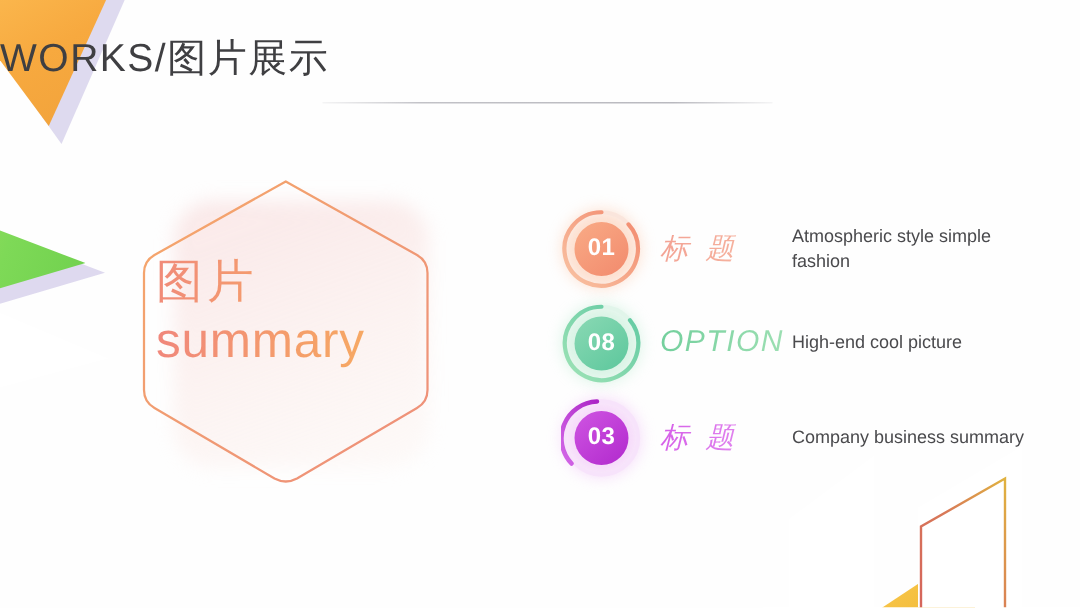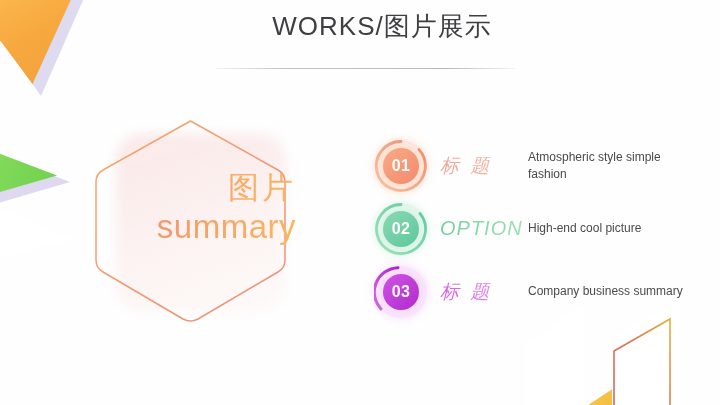--- a/index.html
+++ b/index.html
@@ -83,23 +83,22 @@
   }
   
   .deco-outline-br {
     bottom: -24px; right: 8px; width: 100px; height: 112px;
   }
   .deco-outline-br svg { display: block; overflow: visible; }
 
   
   .header {
     position: absolute;
-    top: 12px; left: 0; right: 0;
-    text-align: center;
-    padding-left: 44px;
+    top: 24px; left: 0; right: 0;
+    text-align: left;
   }
   .page-title {
     font-family: "Liberation Sans", sans-serif;
     font-size: 26px;
     font-weight: 400;
     letter-spacing: 1px;
     color: #3f3f42;
     line-height: 1.1;
   }
   .title-rule {
@@ -126,23 +125,23 @@
     filter: blur(6px);
   }
   .hex-outline {
     position: absolute;
     left: 0; top: 0;
     width: 205px; height: 210px;
   }
   .hex-outline svg { display: block; }
   .hex-text {
     position: absolute;
-    left: 3px; top: 54px;
+    left: 16px; top: 54px;
     width: 205px;
-    text-align: right;
+    text-align: left;
   }
   .hex-cn {
     font-family: "Liberation Sans", sans-serif;
     font-size: 31px;
     letter-spacing: 3px;
     line-height: 1.18;
     background: linear-gradient(100deg, #f08a7a 0%, #f7a765 55%, #f9b45f 100%);
     -webkit-background-clip: text;
     background-clip: text;
     color: transparent;
@@ -305,21 +304,21 @@
         <svg width="54" height="54" viewBox="0 0 54 54">
           <defs>
             <linearGradient id="ring2" x1="0" y1="1" x2="1" y2="0">
               <stop offset="0%" stop-color="#9fe3b6"></stop>
               <stop offset="100%" stop-color="#5fc9a2"></stop>
             </linearGradient>
           </defs>
           <circle cx="27" cy="27" r="24.5" fill="none" stroke="#e1f5ea" stroke-width="2.6"></circle>
           <path d="M27 2.5 A24.5 24.5 0 1 0 46 11.5" fill="none" stroke="url(#ring2)" stroke-width="2.8" stroke-linecap="round"></path>
         </svg>
-        <div class="disc" style="background:linear-gradient(140deg,#8ad9b4 0%,#5cc79c 100%);">02</div>
+        <div class="disc" style="background:linear-gradient(140deg,#8ad9b4 0%,#5cc79c 100%);">08</div>
       </div>
       <div class="item-title en" style="background:linear-gradient(100deg,#72cf9c 0%,#9fe0b4 100%);-webkit-background-clip:text;background-clip:text;">OPTION</div>
       <div class="item-desc">High-end cool picture</div>
     </div>
 
     <div class="list-item">
       <div class="badge">
         <div class="glow" style="background:#edb6f5;"></div>
         <svg width="54" height="54" viewBox="0 0 54 54">
           <defs>

